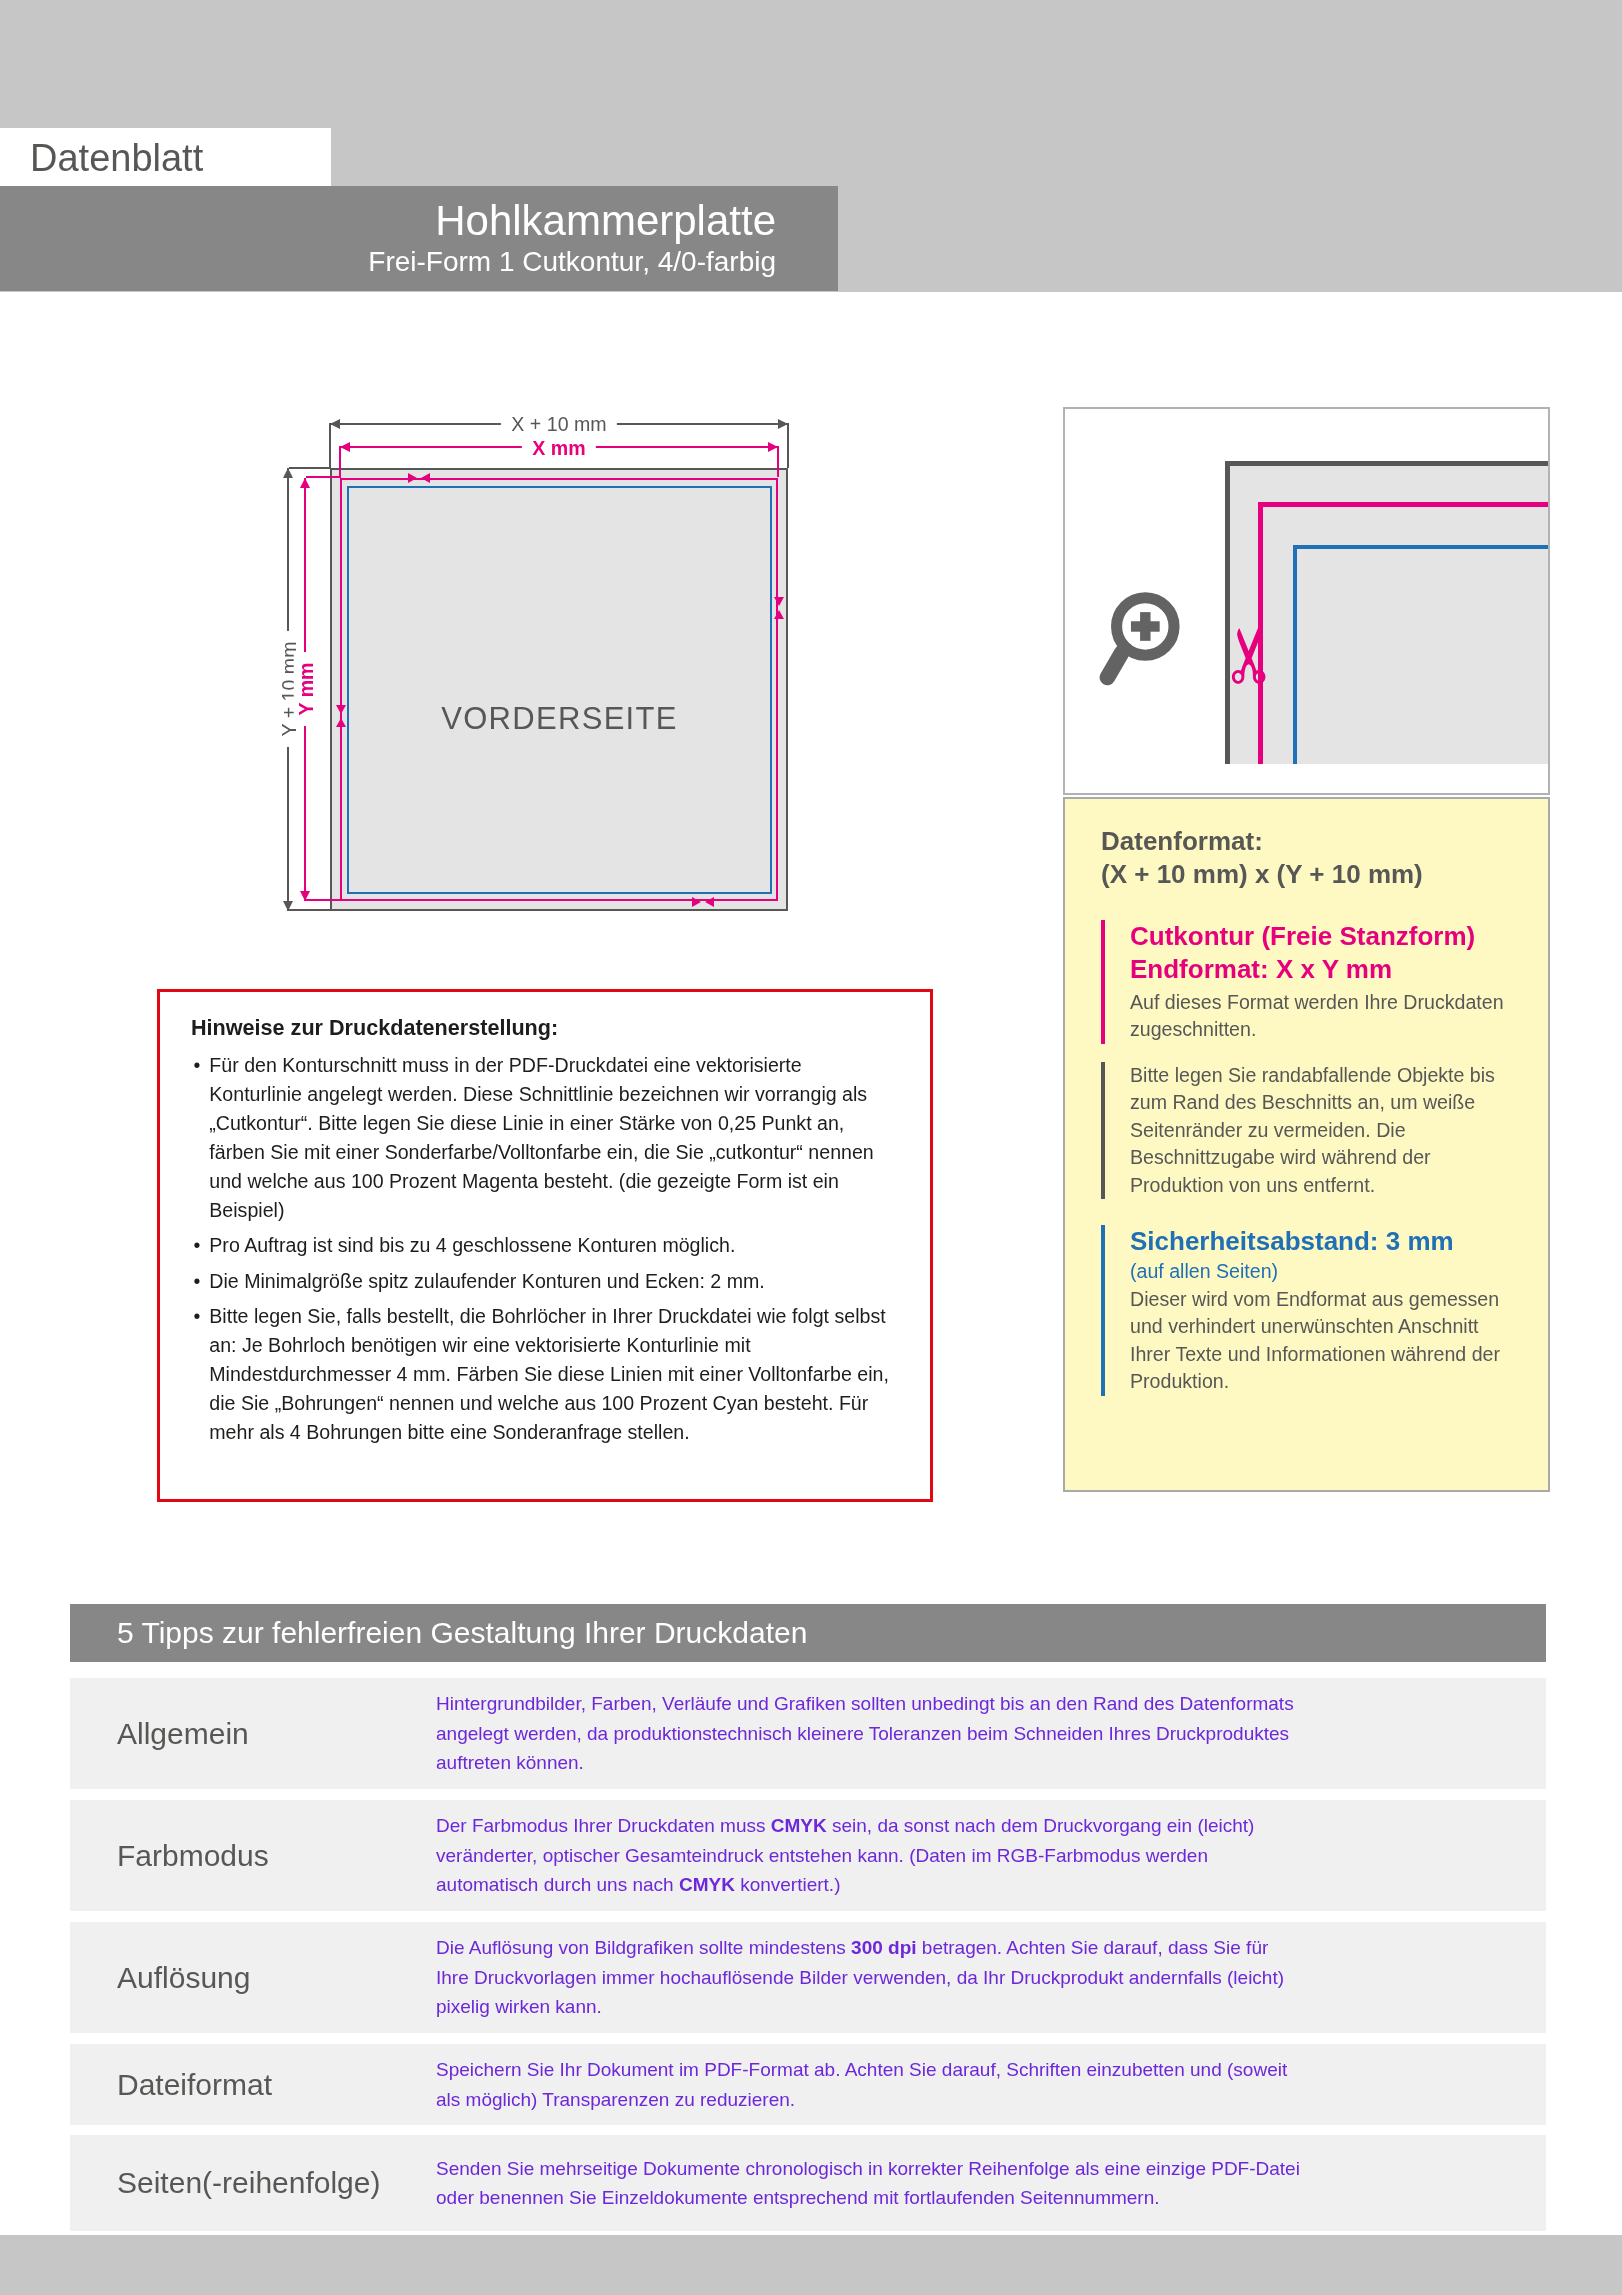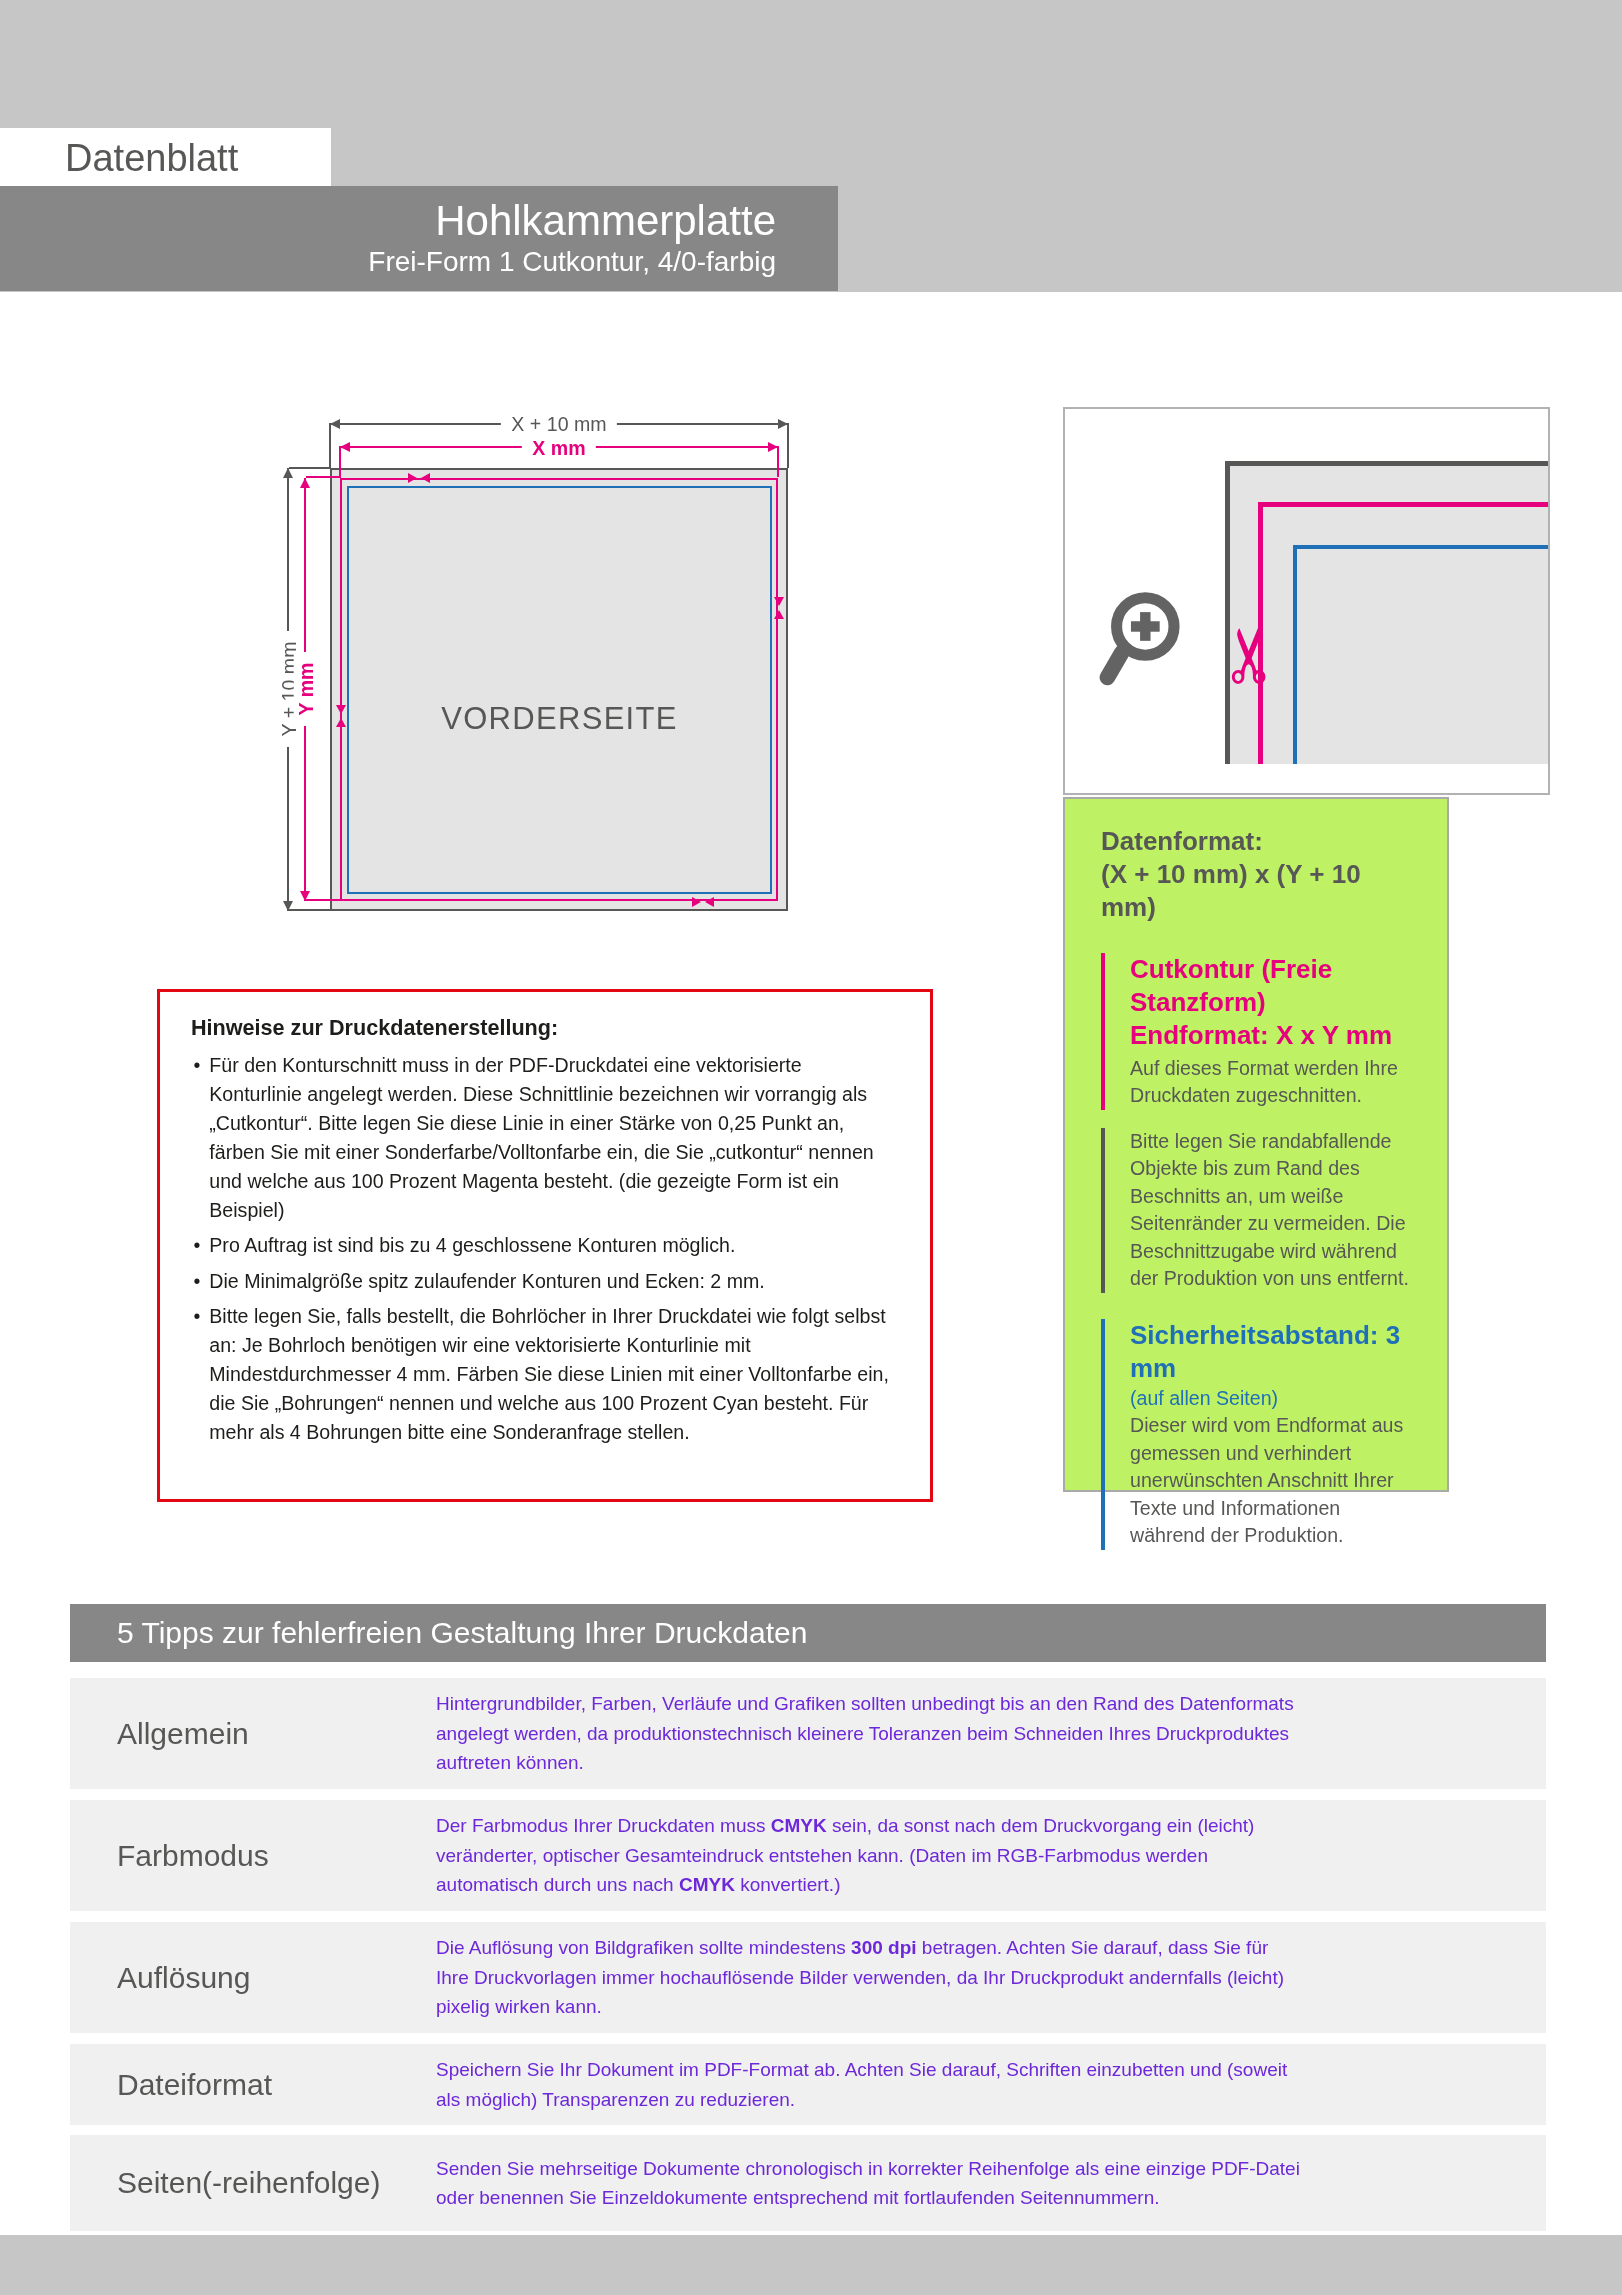--- a/index.html
+++ b/index.html
@@ -2,21 +2,21 @@
 <html lang="de" style="font-size:10.5px"><head>
 <meta charset="utf-8">
 <style>
   html,body { margin:0; padding:0; background:#ffffff; }
   body { font-family:"Liberation Sans", sans-serif; color:#575756; }
   #page { position:relative; width:1623px; height:2295px; background:#ffffff; overflow:hidden; }
 
   
   .band-top    { position:absolute; left:0; top:0; width:1623px; height:292px; background:#c6c6c6; }
   .tab         { position:absolute; left:0; top:128px; width:331px; height:59px; background:#ffffff; }
-  .tab span    { display:block; padding-left:65px; line-height:60px; font-size:38px; color:#575756; }
+  .tab span    { display:block; padding-left:30px; line-height:60px; font-size:38px; color:#575756; }
   .title-box   { position:absolute; left:0; top:186px; width:838px; height:105px; background:#878787; text-align:right; }
   .title-box .t1 { display:block; padding:10.5px 62px 0 0; font-size:42px; line-height:47px; color:#ffffff; }
   .title-box .t2 { display:block; padding:1.3px 62px 0 0; font-size:28px; line-height:34px; color:#ffffff; }
   .rect { position:absolute; box-sizing:border-box; }
   .rect-outer { left:330px; top:468px; width:458px; height:443px; border:2px solid #575756; background:#e4e4e4; }
   .rect-cut   { left:340px; top:478px; width:438px; height:423px; border:2px solid #e6007e; }
   .rect-safe  { left:347px; top:486px; width:425px; height:408px; border:2px solid #1f70b7; }
   .front-label{ position:absolute; left:347px; top:701px; width:425px; text-align:center;
                 font-size:31px; letter-spacing:1.3px; color:#575756; }
 
@@ -64,22 +64,22 @@
   .illu-clip { position:absolute; left:160px; top:52px; right:0; height:303px; overflow:hidden; }
   .illu-rect { position:absolute; left:0; top:0; width:458px; height:458px; box-sizing:border-box;
                border:5.9px solid #575756; background:#e4e4e4; }
   .illu-mag-v  { position:absolute; left:33px; top:41px;  width:4.6px;  height:262px; background:#e6007e; }
   .illu-mag-h  { position:absolute; left:33px; top:41px;  width:292px; height:4.6px;  background:#e6007e; }
   .illu-blue-v { position:absolute; left:68px; top:84px; width:3.9px;  height:219px; background:#1f70b7; }
   .illu-blue-h { position:absolute; left:68px; top:84px; width:257px; height:3.9px;  background:#1f70b7; }
   .scissors { position:absolute; left:-6.5px; top:157px; font-size:75px; line-height:75px; color:#e6007e;
               transform:rotate(-90deg); }
 
-  .side-panel { position:absolute; left:1063px; top:797px; width:386px; height:695px; box-sizing:border-box;
-                background:#bef264; border:2px solid #a9a9a8; padding:26px 30px 0 36px; }
+  .side-panel { position:absolute; left:1063px; top:797px; width:487px; height:695px; box-sizing:border-box;
+                background:#fef9c3; border:2px solid #a9a9a8; padding:26px 30px 0 36px; }
   .side-panel .h { font-size:26px; line-height:33px; font-weight:bold; color:#575756; }
   .side-panel .body { font-size:19.6px; line-height:27.5px; color:#575756; }
   .block { border-left:4.6px solid #575756; padding-left:25px; }
   .block.mag-bar  { border-left-color:#e6007e; }
   .block.blue-bar { border-left-color:#1f70b7; }
   .h.mag-text  { color:#e6007e; }
   .h.blue-text { color:#1f70b7; }
   .sub.blue-text { font-size:19.6px; line-height:27.5px; color:#1f70b7; }
 
   

